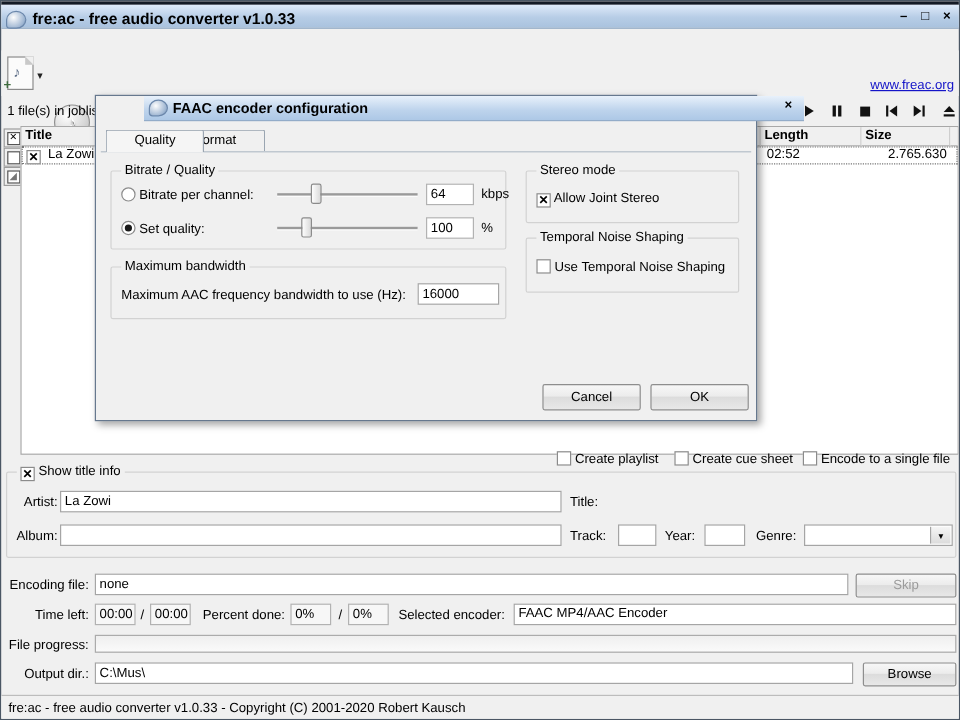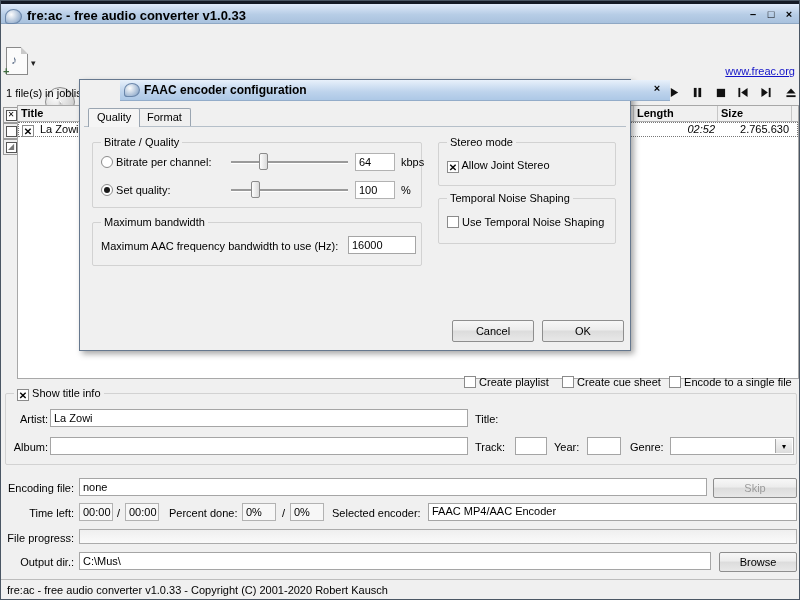--- a/index.html
+++ b/index.html
@@ -71,21 +71,21 @@
 
   
   .dialog{left:78px;top:78px;width:552px;height:272px;background:#f0f0f0;
       border:1px solid #66788e;box-shadow:3px 3px 6px rgba(0,0,0,.35);box-sizing:border-box;}
   .dlg-titlebar{left:0;top:0;width:550px;height:20px;
       background:linear-gradient(#e8f1fb,#bdd3ec 60%,#adc8e6);border-bottom:1px solid #93acc9;margin-left:40px;}
   .dlg-icon{left:4px;top:3px;width:14px;height:12px;border-radius:50% 50% 50% 20%;
       background:radial-gradient(circle at 35% 35%,#fdfdfd,#9fb6d2 70%,#5d7ba0);border:1px solid #6b87ab;}
   .dlg-title{left:24px;top:3px;font-weight:bold;font-size:12px;}
   .dlg-close{right:5px;top:2px;width:16px;height:15px;text-align:center;font-weight:bold;cursor:pointer;}
-  .tab{top:28px;height:18px;padding:2px 8px;box-sizing:border-box;background:#f0f0f0;
+  .tab{top:28px;height:18px;padding:2px 23px;box-sizing:border-box;background:#f0f0f0;
       border:1px solid #9aa5b1;border-bottom:none;border-radius:2px 2px 0 0;cursor:pointer;}
   .tab.active{background:#f5f5f5;height:19px;z-index:2;}
   .tabline{left:4px;top:46px;width:542px;height:1px;background:#b5bfc9;}
   .statusbar{left:0;top:578px;width:800px;height:22px;background:#f0f0f0;border-top:1px solid #bcbcbc;}
   svg{display:block;}
 </style>
 </head>
 <body>
 
 <div id="app">
@@ -203,21 +203,21 @@
   </div>
 
   <div class="abs jobtable">
     <div class="abs th" style="left:0;width:616px;">Title</div>
     <div class="abs th" style="left:616px;width:84px;">Length</div>
     <div class="abs th" style="left:700px;width:74px;">Size</div>
     <div class="abs th" style="left:774px;width:6px;border-right:none;"></div>
     <div class="abs job-row">
       <span class="abs" style="left:3px;top:0;"><span class="cb">✕</span></span>
       <span class="abs cell nw" style="left:17px;">La Zowi</span>
-      <span class="abs cell nw" style="left:616px;width:84px;text-align:right;font-style:italic;">02:52</span>
+      <span class="abs cell nw" style="left:616px;width:84px;text-align:left;">02:52</span>
       <span class="abs cell nw" style="left:700px;width:74px;text-align:right;">2.765.630</span>
     </div>
   </div>
 
   <div class="abs nw" style="left:463px;top:375px;">
     <span class="cb"></span>
     <span>Create playlist</span>
   </div>
   <div class="abs nw" style="left:561px;top:375px;">
     <span class="cb"></span>

